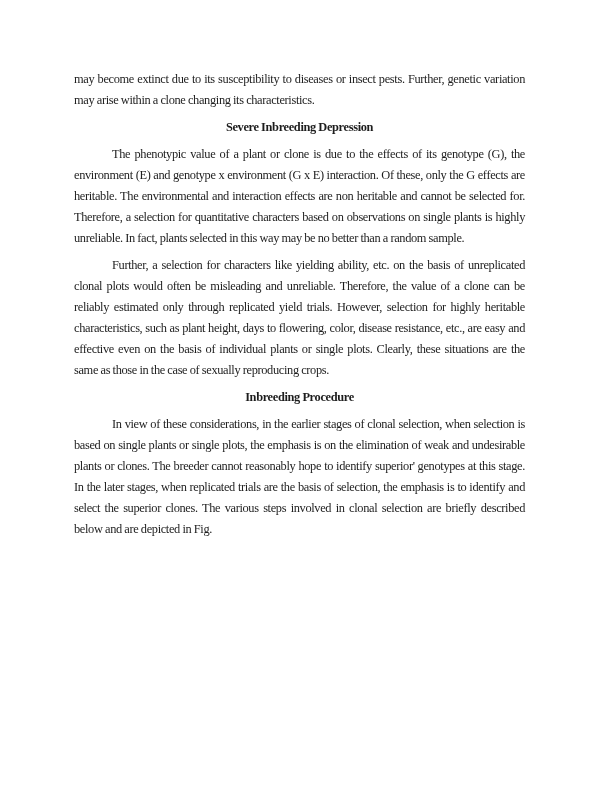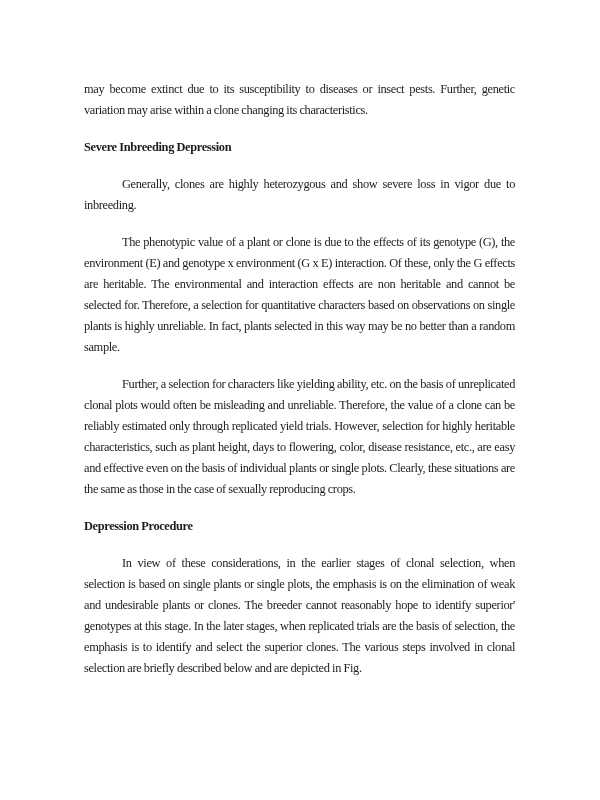--- a/index.html
+++ b/index.html
@@ -20,40 +20,39 @@
     top: 63px;
     width: 463px;
     font-family: "Liberation Serif", "DejaVu Serif", serif;
     font-size: 12.4px;
     line-height: 21px;
     letter-spacing: -0.35px;
     word-spacing: -0.3px;
     color: #1d1d1d;
   }
   .para {
-    margin: 16px;
+    margin: 6px;
     text-align: justify;
   }
   .para.indent {
     text-indent: 38px;
   }
   .heading {
-    margin: 16px;
+    margin: 0;
     font-size: 12.4px;
     line-height: 21px;
     font-weight: bold;
-    text-align: left;
+    text-align: center;
   }
 </style>
 </head>
 <body>
 
 <div class="page">
   <div class="content" id="content">
       <p class="para">may become extinct due to its susceptibility to diseases or insect pests. Further, genetic variation may arise within a clone changing its characteristics.</p>
       <h2 class="heading">Severe Inbreeding Depression</h2>
-      <p class="para indent">Generally, clones are highly heterozygous and show severe loss in vigor due to inbreeding.</p>
       <p class="para indent">The phenotypic value of a plant or clone is due to the effects of its genotype (G), the environment (E) and genotype x environment (G x E) interaction. Of these, only the G effects are heritable. The environmental and interaction effects are non heritable and cannot be selected for. Therefore, a selection for quantitative characters based on observations on single plants is highly unreliable. In fact, plants selected in this way may be no better than a random sample.</p>
       <p class="para indent">Further, a selection for characters like yielding ability, etc. on the basis of unreplicated clonal plots would often be misleading and unreliable. Therefore, the value of a clone can be reliably estimated only through replicated yield trials. However, selection for highly heritable characteristics, such as plant height, days to flowering, color, disease resistance, etc., are easy and effective even on the basis of individual plants or single plots. Clearly, these situations are the same as those in the case of sexually reproducing crops.</p>
-      <h2 class="heading">Depression Procedure</h2>
+      <h2 class="heading">Inbreeding Procedure</h2>
       <p class="para indent">In view of these considerations, in the earlier stages of clonal selection, when selection is based on single plants or single plots, the emphasis is on the elimination of weak and undesirable plants or clones. The breeder cannot reasonably hope to identify superior' genotypes at this stage. In the later stages, when replicated trials are the basis of selection, the emphasis is to identify and select the superior clones.  The various steps involved in clonal selection are briefly described below and are depicted in Fig.</p>
     </div>
 </div>
 
 </body></html>

